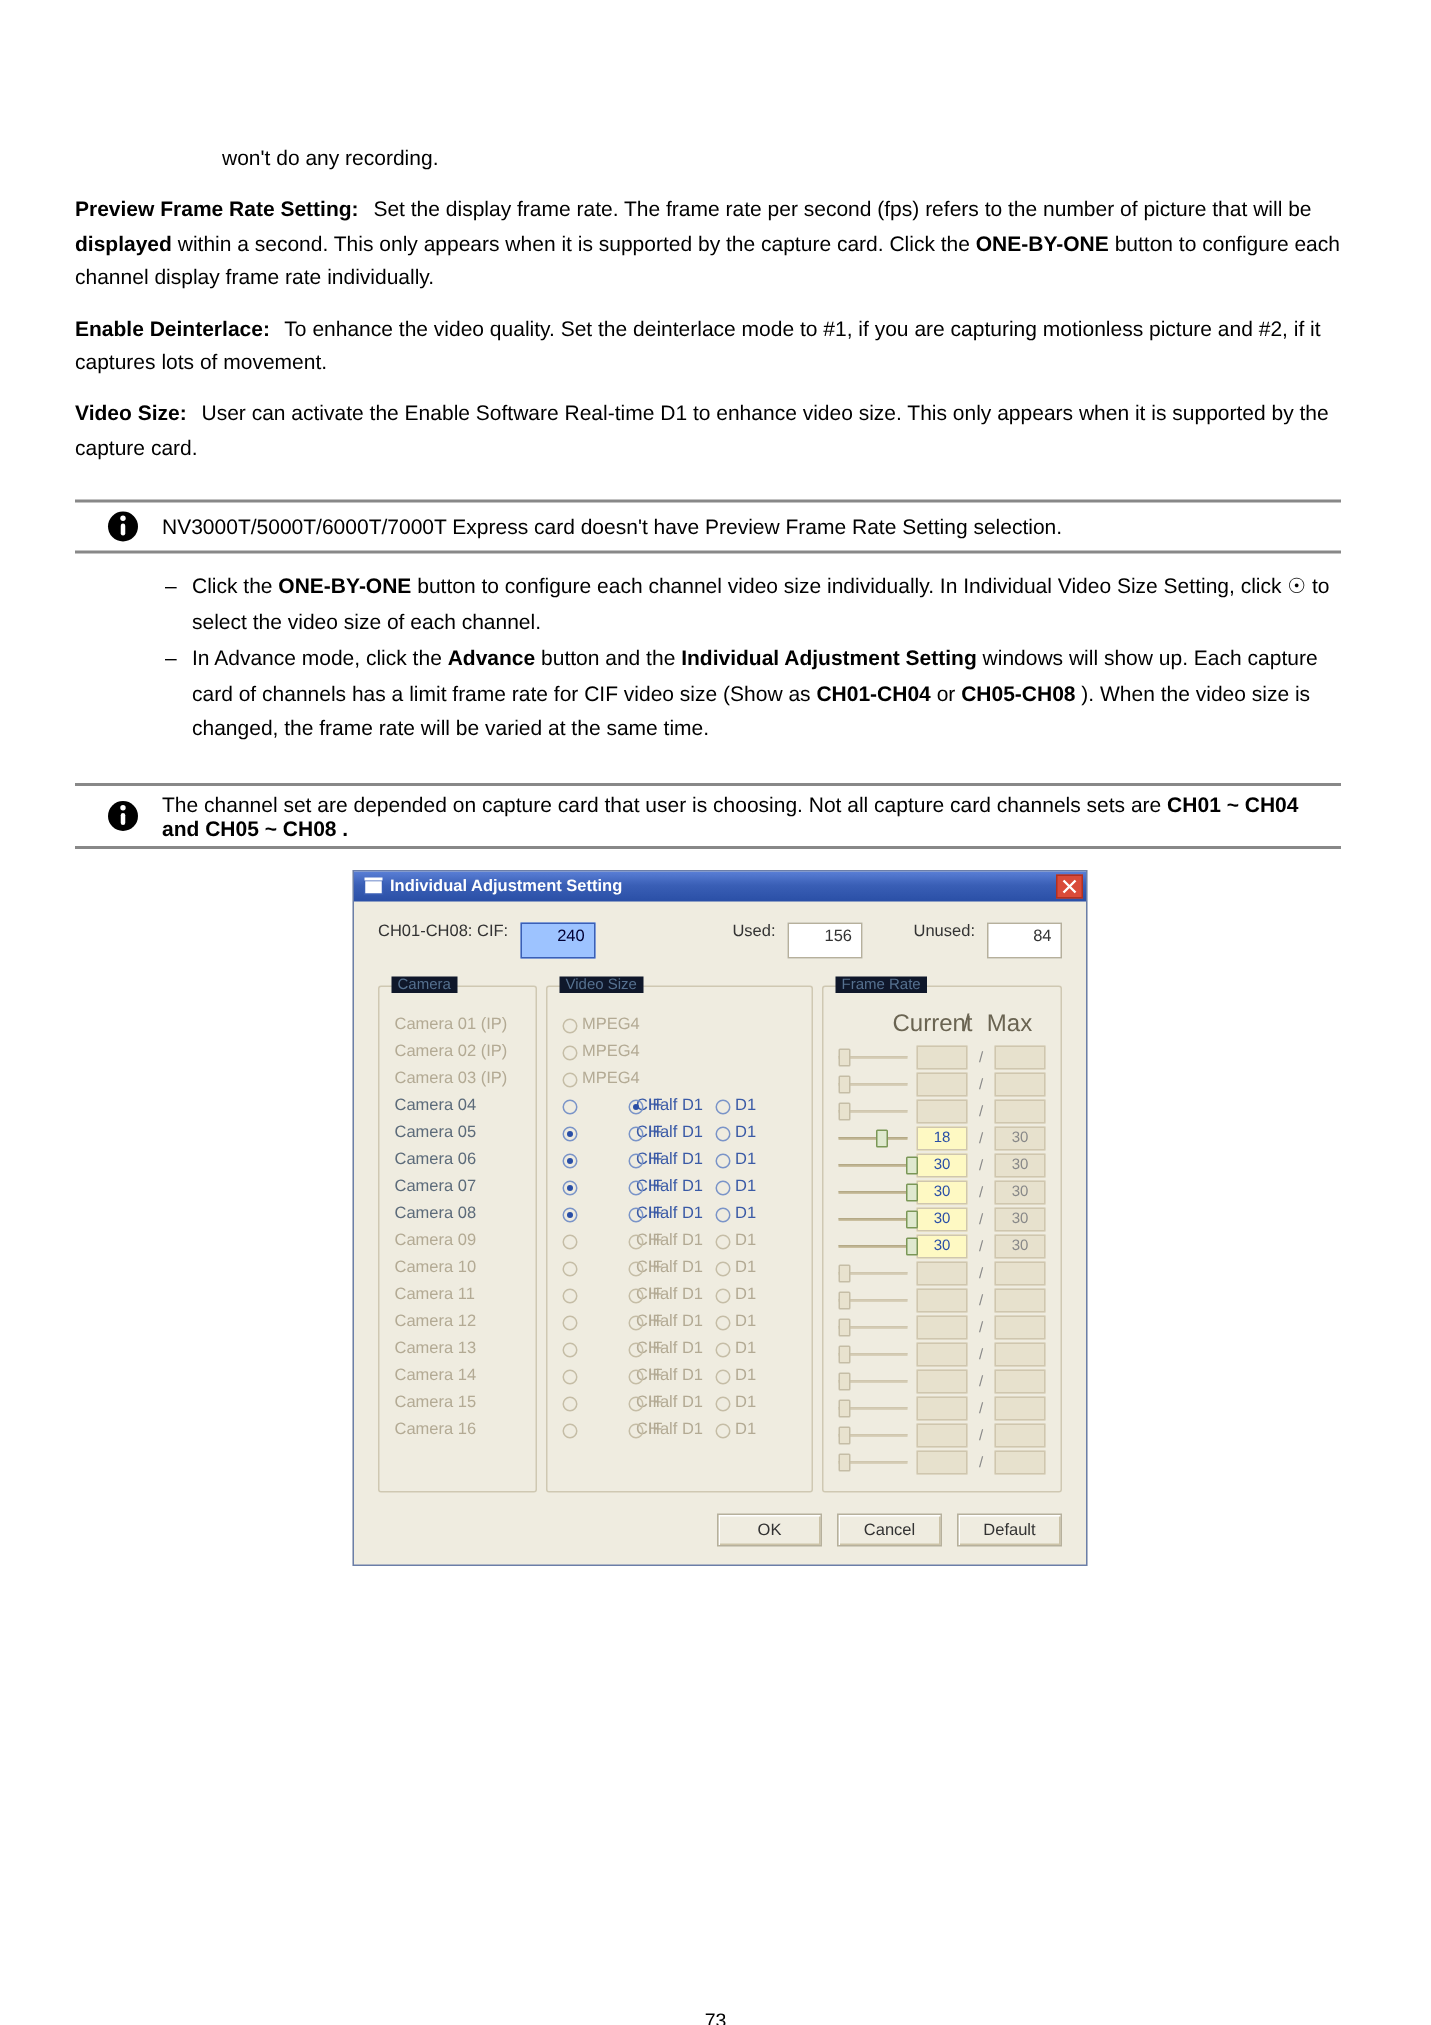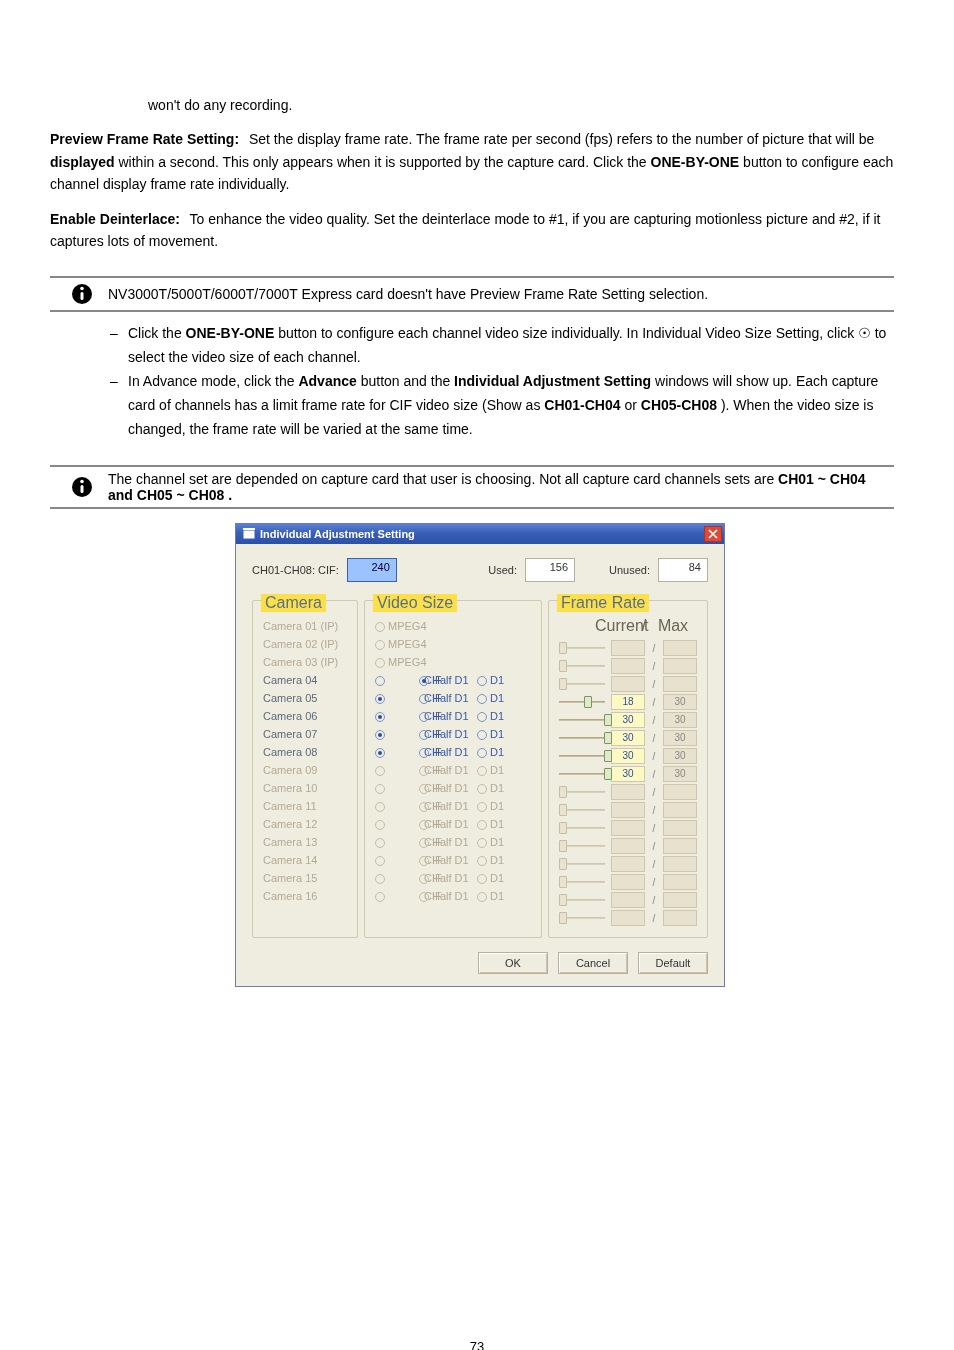--- a/index.html
+++ b/index.html
@@ -68,43 +68,43 @@
   }
   .dlg-close {
     width: 18px; height: 16px;
     background: #d94b3a;
     border: 1px solid #b23020;
     display:inline-flex; align-items:center; justify-content:center;
     color:#fff; font-size:11px;
   }
   .dlg-body { padding: 14px 16px 12px 16px; }
   .top-row {
-    display: flex; align-items: center; gap: 8px;
+    display: flex; gap: 8px;
     font-size: 11px; color: #333;
     margin-bottom: 18px;
   }
   .txtbox {
     background:#fff; border:1px solid #b6b09c;
     display:inline-block; min-width:50px; height:24px;
     line-height:16px; text-align:right; padding:0 6px;
     font-size:11px;
   }
   .txtbox.sel { background:#9dc3ff; color:#003; border-color:#3a5fb6; }
   .spacer { flex: 1; }
   .grp-row { display:flex; gap:6px; }
   .grp {
     border:1px solid #cfc8b2;
     border-radius:2px;
     position:relative;
     padding:16px 10px 10px 10px;
   }
   .grp .grp-title {
     position:absolute; top:-7px; left:8px;
-    background:#fde047; padding:0 4px;
-    color:#55708f; font-size:16px;
+    background:#0f172a; padding:0 4px;
+    color:#55708f; font-size:10px;
   }
   .grp-cam { width:106px; }
   .grp-vid { width:178px; }
   .grp-fr  { flex:1; }
   .cam-list, .vid-list, .fr-list { display:flex; flex-direction:column; gap:0px; }
   .row { height:18px; display:flex; align-items:center; font-size:11px; }
   .cam-row { color:#5c6b7a; }
   .cam-row.disabled { color:#b3aa94; }
   .vid-row { color:#3a5aa6; gap:8px; }
   .vid-row.disabled { color:#b3aa94; }
@@ -171,20 +171,24 @@
   <span> within a second. This only appears when it is supported by the capture card. Click the </span>
   <span class="inline-bold">ONE-BY-ONE</span>
   <span> button to configure each channel display frame rate individually.</span>
 </div>
 
 <div class="doc-text">
   <span class="section-label">Enable Deinterlace:</span>
   <span> To enhance the video quality. Set the deinterlace mode to #1, if you are capturing motionless picture and #2, if it captures lots of movement.</span>
 </div>
 
+<div class="doc-text">
+  <span class="section-label">Video Size:</span>
+  <span> User can activate the Enable Software Real-time D1 to enhance video size. This only appears when it is supported by the capture card.</span>
+</div>
 
 <div class="note-bar">
   <span class="info-icon">
     <svg viewBox="0 0 24 24">
           <circle cx="12" cy="12" r="10" fill="#000"></circle>
           <rect x="10.5" y="10" width="3" height="8" rx="1.5" fill="#fff"></rect>
           <circle cx="12" cy="6.5" r="1.8" fill="#fff"></circle>
         </svg>
   </span>
   <span class="note-text">NV3000T/5000T/6000T/7000T Express card doesn't have Preview Frame Rate Setting selection.</span>

